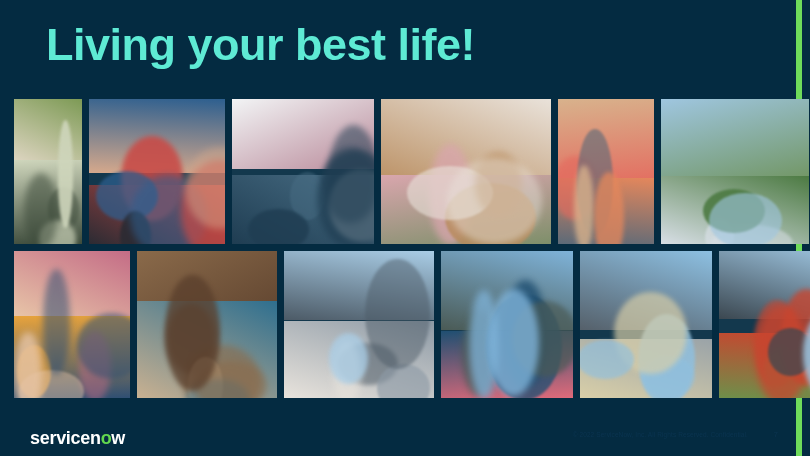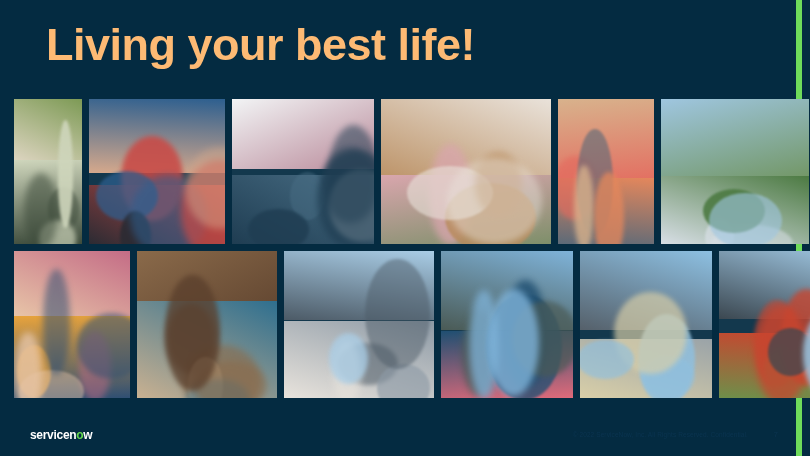--- a/index.html
+++ b/index.html
@@ -20,21 +20,21 @@
     width:6px;height:456px;
     background:#6fdb5a;
   }
   
   #title{
     position:absolute;
     left:46px;top:20px;
     font-size:45px;
     font-weight:bold;
     letter-spacing:-0.5px;
-    color:#fdba74;
+    color:#5eead4;
     white-space:nowrap;
     line-height:1.1;
   }
   
   .photo-row{
     position:absolute;
     display:flex;
     gap:7px;
   }
   #row-1{left:14px;top:99px;height:145px;}
@@ -47,21 +47,21 @@
     flex:0 0 auto;
   }
   .photo .sky{position:absolute;left:0;right:0;top:0;}
   .photo .ground{position:absolute;left:0;right:0;bottom:0;}
   .blob{position:absolute;border-radius:50%;}
 
   
   #logo{
     position:absolute;
     left:30px;top:428px;
-    font-size:12px;
+    font-size:18px;
     font-weight:bold;
     letter-spacing:-0.3px;
     color:#ffffff;
   }
   #logo .o{color:#62d84e;}
   #copyright{
     position:absolute;
     right:62px;top:431px;
     font-size:6.5px;
     color:#0b3450;

